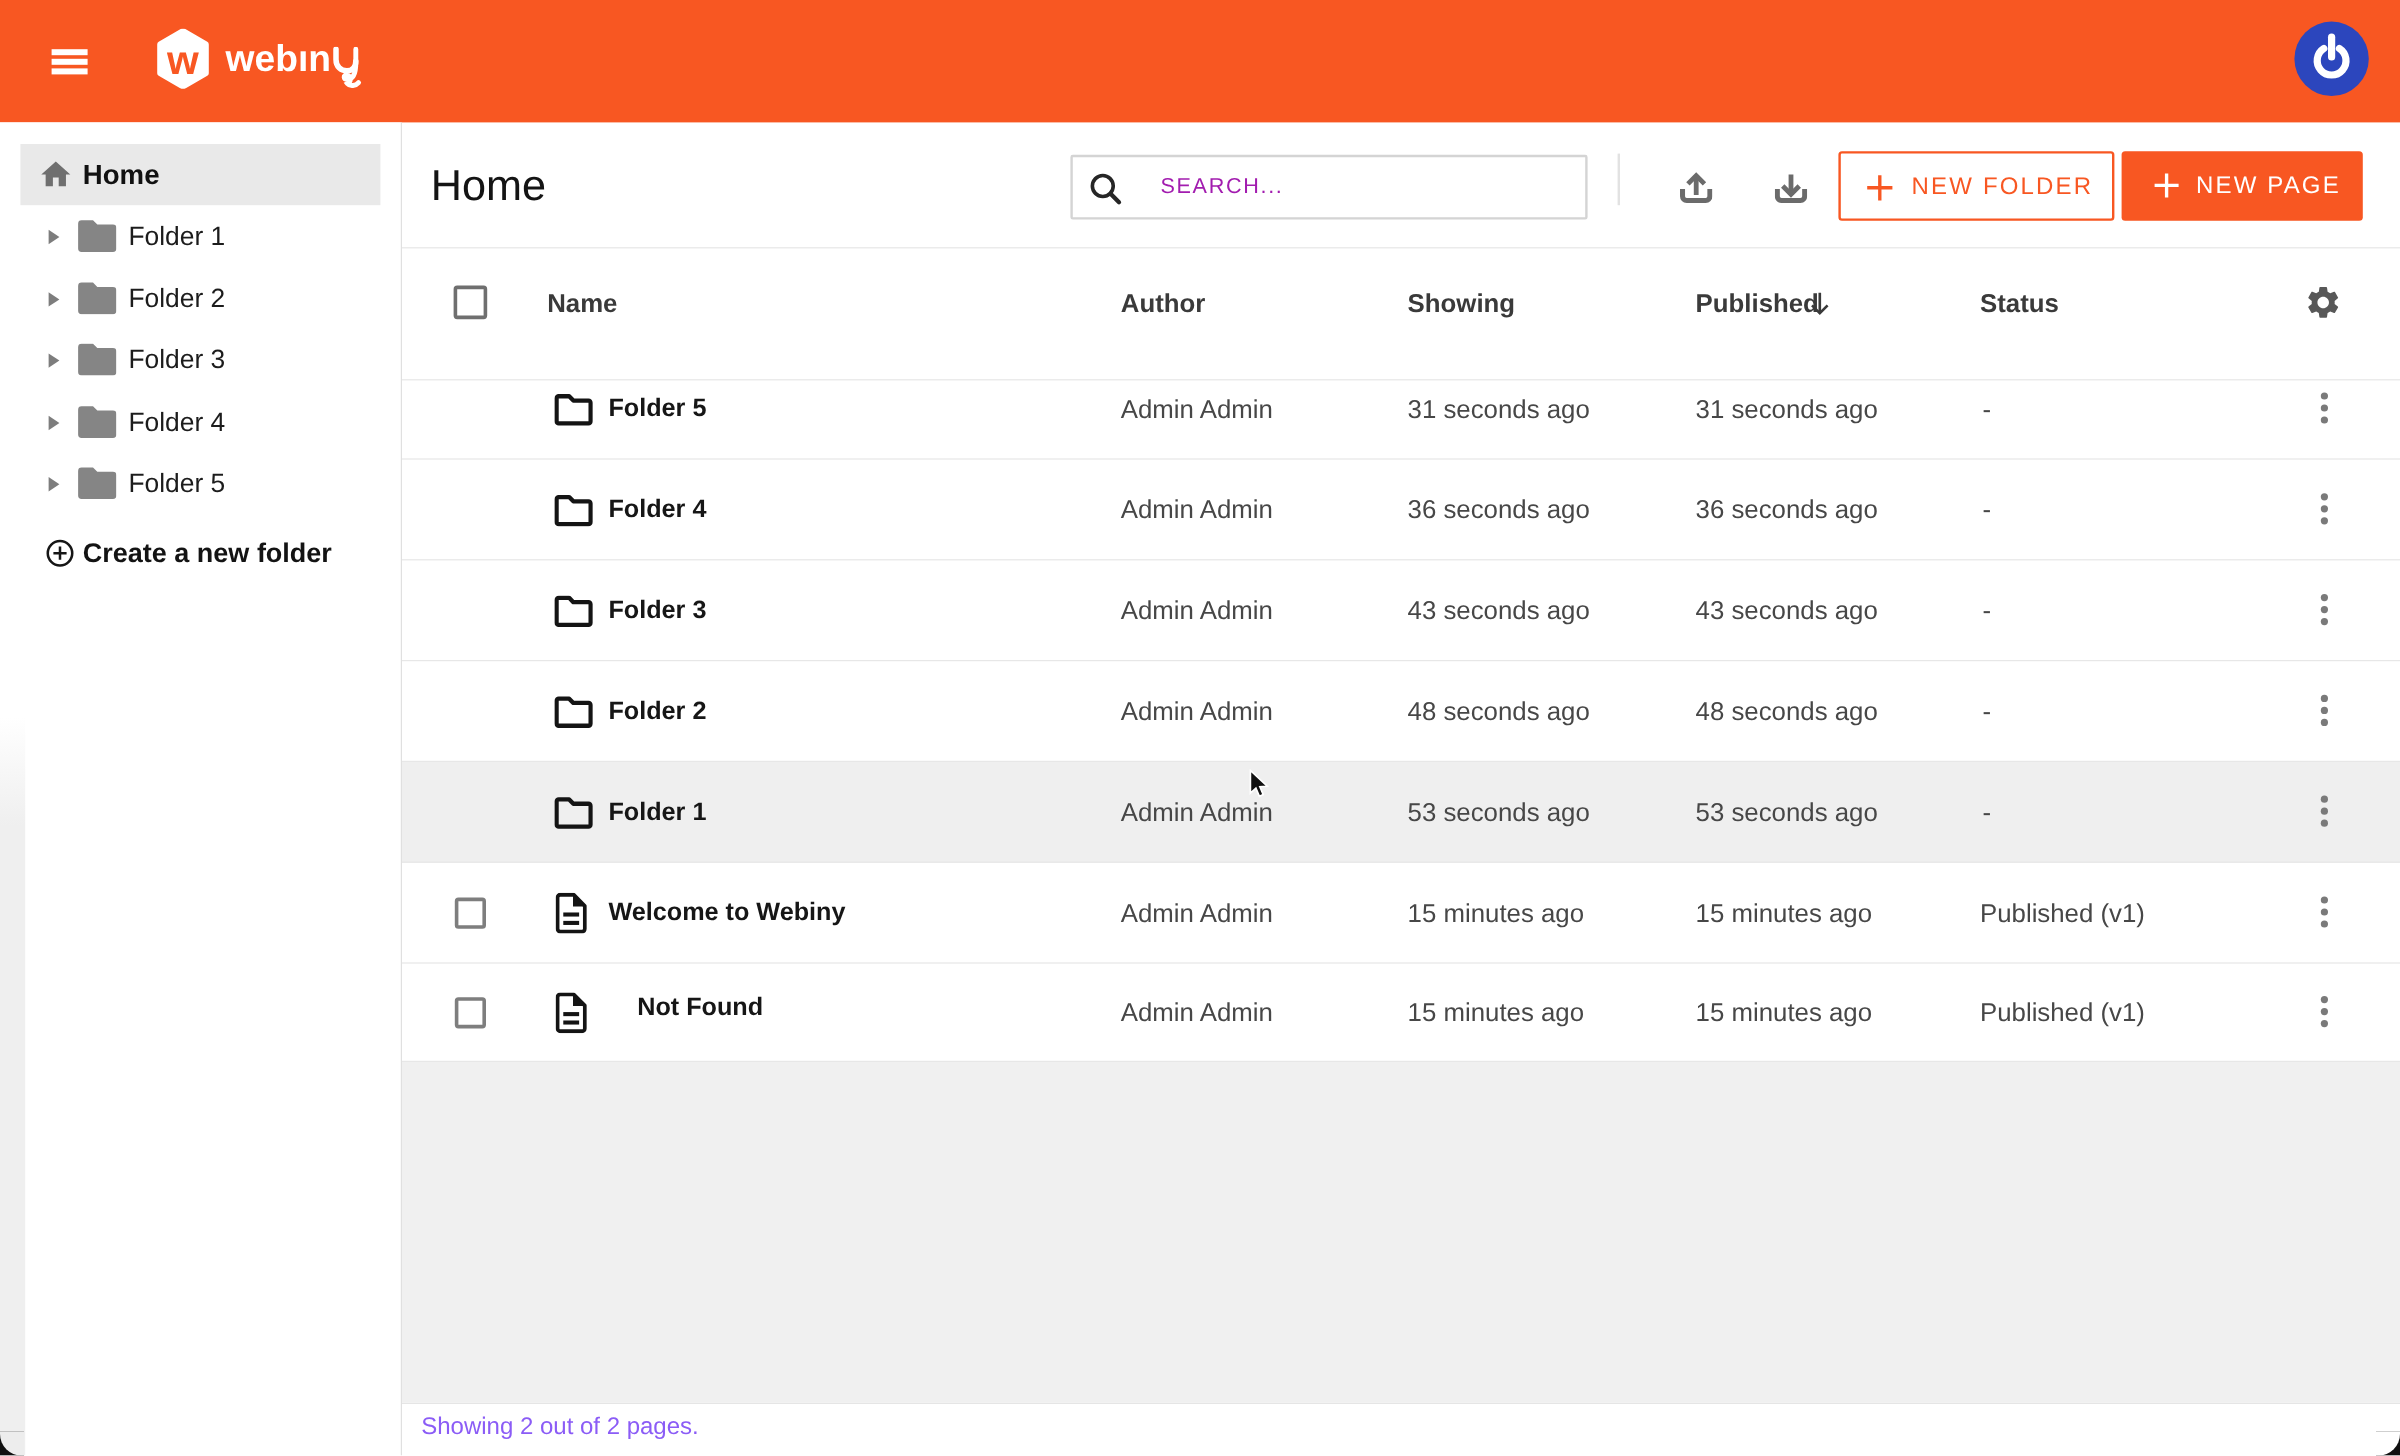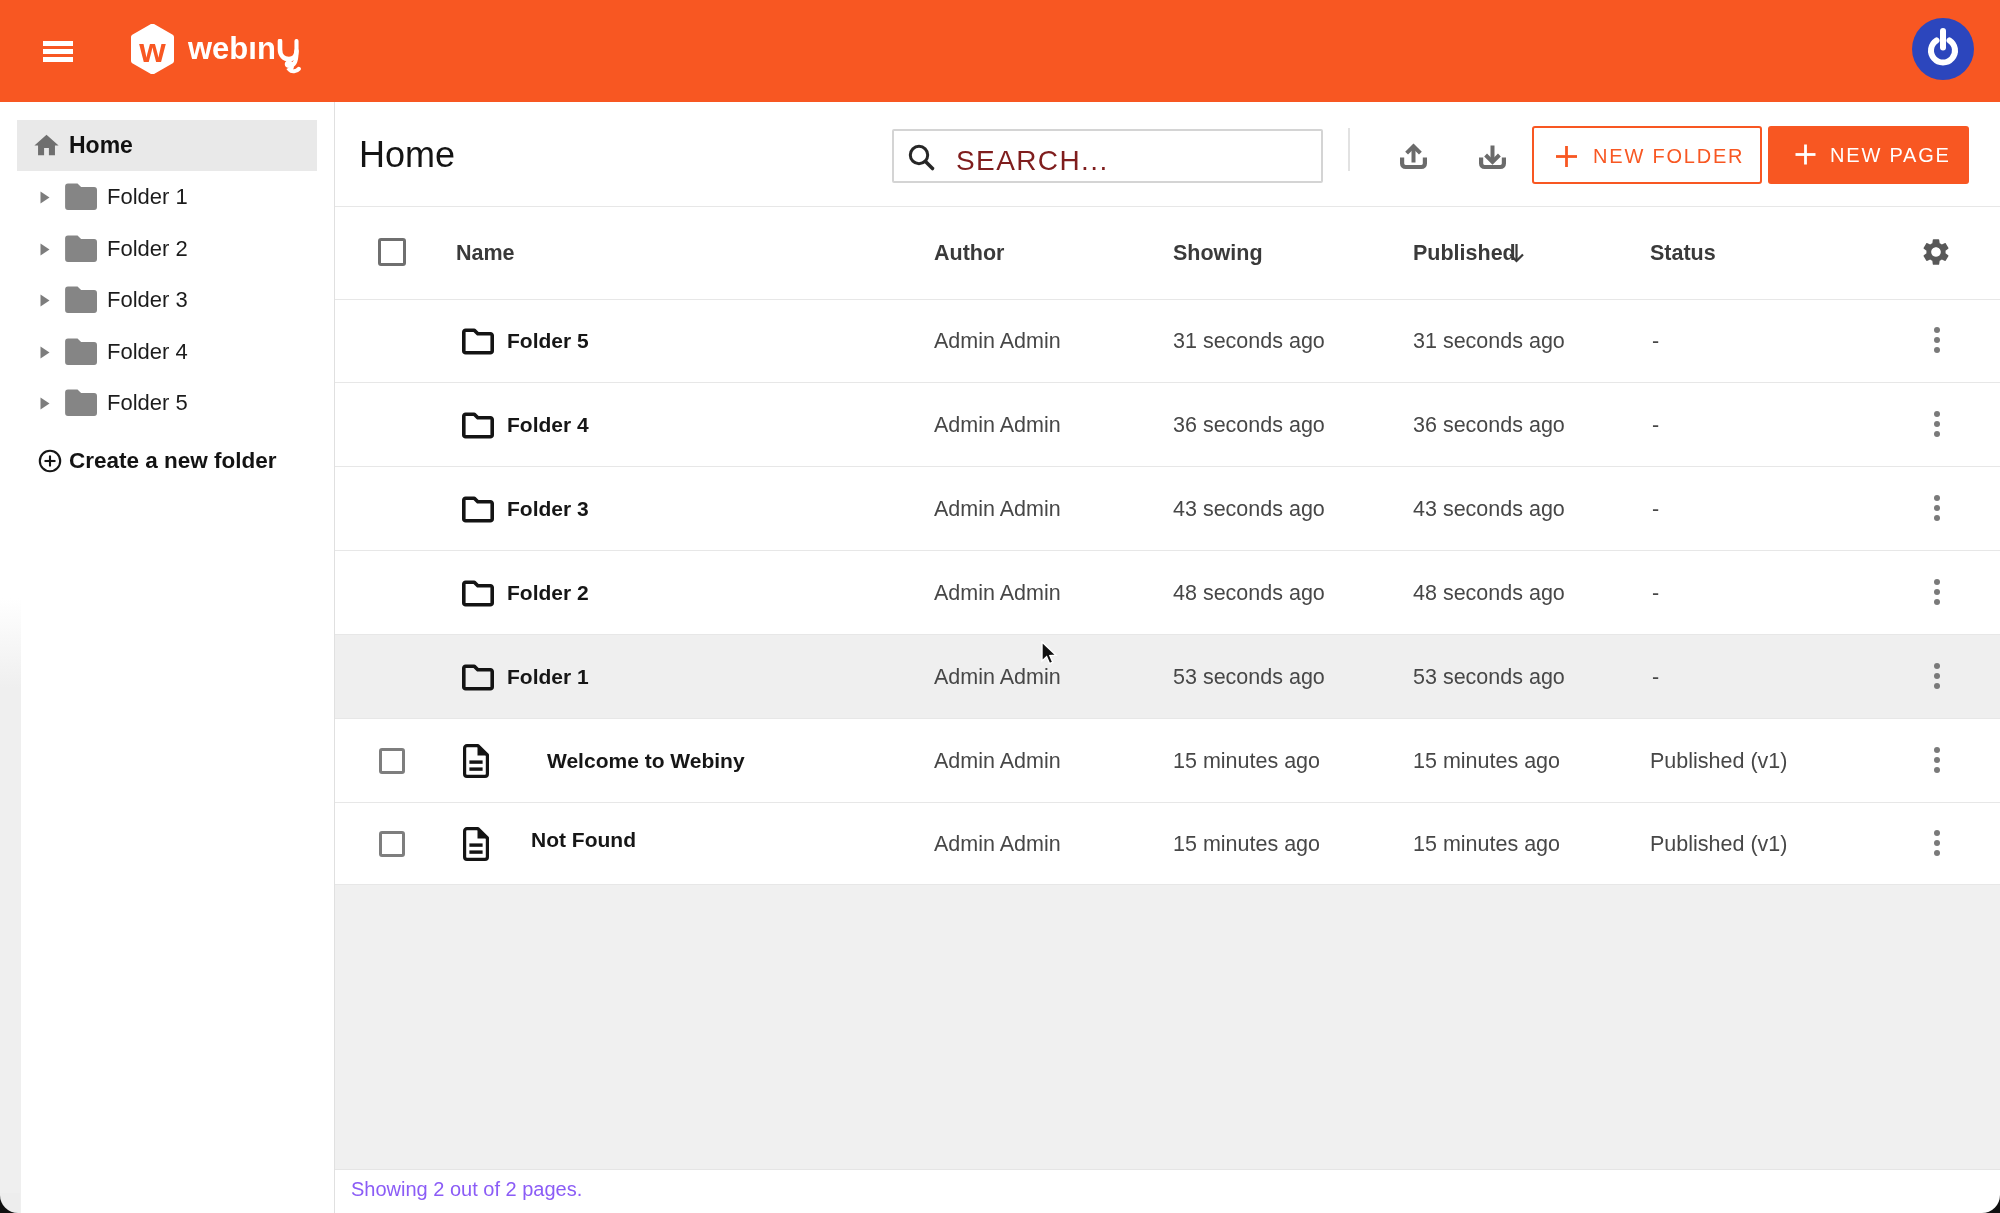--- a/index.html
+++ b/index.html
@@ -115,21 +115,21 @@
 
 <div class="abs" style="left:334px;top:102px;width:1px;height:1111px;background:#e0e0e0;"></div>
 
 <div class="abs" style="left:359px;top:134px;font-size:36px;color:#141414;">Home</div>
 
 <div class="abs" style="left:892px;top:129px;width:431px;height:54px;border:2px solid #d4d4d4;border-radius:2px;">
   <svg class="abs" style="left:12px;top:11px;" width="30" height="30" viewBox="0 0 30 30">
     <circle cx="13" cy="13" r="8.7" fill="none" stroke="#262626" stroke-width="3"></circle>
     <line x1="19.5" y1="19.5" x2="26.5" y2="26.5" stroke="#262626" stroke-width="3.6" stroke-linecap="round"></line>
   </svg>
-  <div class="abs" style="left:62px;top:14px;font-size:28px;color:#7f1d1d;letter-spacing:1.4px;">SEARCH...</div>
+  <div class="abs" style="left:73px;top:14px;font-size:18px;color:#a21caf;letter-spacing:1.4px;">SEARCH...</div>
 </div>
 
 <div class="abs" style="left:1348px;top:128px;width:2px;height:43px;background:#e2e2e2;"></div>
 
 <svg class="abs" style="left:1400px;top:141px;" width="27" height="29" viewBox="0 0 27 29">
   <path d="M2.1 16.5 V22.5 C2.1 24.6 3.5 26 5.6 26 H21.4 C23.5 26 24.9 24.6 24.9 22.5 V16.5" fill="none" stroke="#6b6b6b" stroke-width="4.2"></path>
   <line x1="13.5" y1="21.5" x2="13.5" y2="5" stroke="#6b6b6b" stroke-width="4"></line>
   <path d="M6.6 12.2 L13.5 5.3 L20.4 12.2" fill="none" stroke="#6b6b6b" stroke-width="4"></path>
 </svg>
 
@@ -148,21 +148,21 @@
 </div>
 
 <div class="abs" style="left:1768px;top:126px;width:201px;height:58px;border-radius:3px;background:#f85722;">
   <svg class="abs" style="left:26px;top:17px;" width="23" height="23" viewBox="0 0 23 23">
     <line x1="11.5" y1="1.5" x2="11.5" y2="21.5" stroke="#fff" stroke-width="2.8"></line>
     <line x1="1.5" y1="11.5" x2="21.5" y2="11.5" stroke="#fff" stroke-width="2.8"></line>
   </svg>
   <div class="abs" style="left:62px;top:18px;font-size:20px;color:#fff;letter-spacing:1.8px;">NEW PAGE</div>
 </div>
 
-<div class="abs" id="thead" style="left:335px;top:206px;width:1665px;height:94px;border-top:1px solid #e7e7e7;border-bottom:1px solid #e7e7e7;text-align:center;">
+<div class="abs" id="thead" style="left:335px;top:206px;width:1665px;height:111px;border-top:1px solid #e7e7e7;border-bottom:1px solid #e7e7e7;text-align:center;">
   <div class="cb abs" style="left:43px;top:31px;width:28px;height:28px;border-color:#6f6f6f;"></div>
   <div class="hdrtxt abs" style="left:121px;top:34px;">Name</div>
   <div class="hdrtxt abs" style="left:599px;top:34px;">Author</div>
   <div class="hdrtxt abs" style="left:838px;top:34px;">Showing</div>
   <div class="hdrtxt abs" style="left:1078px;top:34px;">Published</div>
   <svg class="abs" style="left:1171px;top:35px;" width="21" height="23" viewBox="0 0 21 23">
     <line x1="10.5" y1="2" x2="10.5" y2="19" stroke="#3a3a3a" stroke-width="2.2"></line>
     <path d="M4 12.5 L10.5 19 L17 12.5" fill="none" stroke="#3a3a3a" stroke-width="2.2"></path>
   </svg>
   <div class="hdrtxt abs" style="left:1315px;top:34px;">Status</div>
@@ -252,21 +252,21 @@
 </div>
 
 <div class="row" style="top:719px;">
   <div class="cb abs" style="left:44px;top:29px;width:26px;height:26px;"></div>
   <svg class="abs" style="left:128px;top:25px;" width="26" height="34" viewBox="0 0 26 34">
     <path d="M4 1.6 h11 L24.4 11 v19 a2.4 2.4 0 0 1-2.4 2.4 H4 A2.4 2.4 0 0 1 1.6 30 V4 A2.4 2.4 0 0 1 4 1.6 z" fill="none" stroke="#141414" stroke-width="3.2" stroke-linejoin="round"></path>
     <path d="M14.5 1.6 L24.4 11.4 H14.5 Z" fill="#141414"></path>
     <rect x="6.4" y="16.4" width="13.2" height="3.4" fill="#141414"></rect>
     <rect x="6.4" y="23.4" width="13.2" height="3.4" fill="#141414"></rect>
   </svg>
-  <div class="nametxt abs" style="left:172px;top:30px;margin-left:40px;">Welcome to Webiny</div>
+  <div class="nametxt abs" style="left:172px;top:30px;">Welcome to Webiny</div>
   <div class="celltxt abs" style="left:599px;top:30px;">Admin Admin</div>
   <div class="celltxt abs" style="left:838px;top:30px;">15 minutes ago</div>
   <div class="celltxt abs" style="left:1078px;top:30px;">15 minutes ago</div>
   <div class="celltxt abs" style="left:1315px;top:30px;">Published (v1)</div>
   <div class="dots">
       <i></i>
       <i></i>
       <i></i>
     </div>
 </div>

